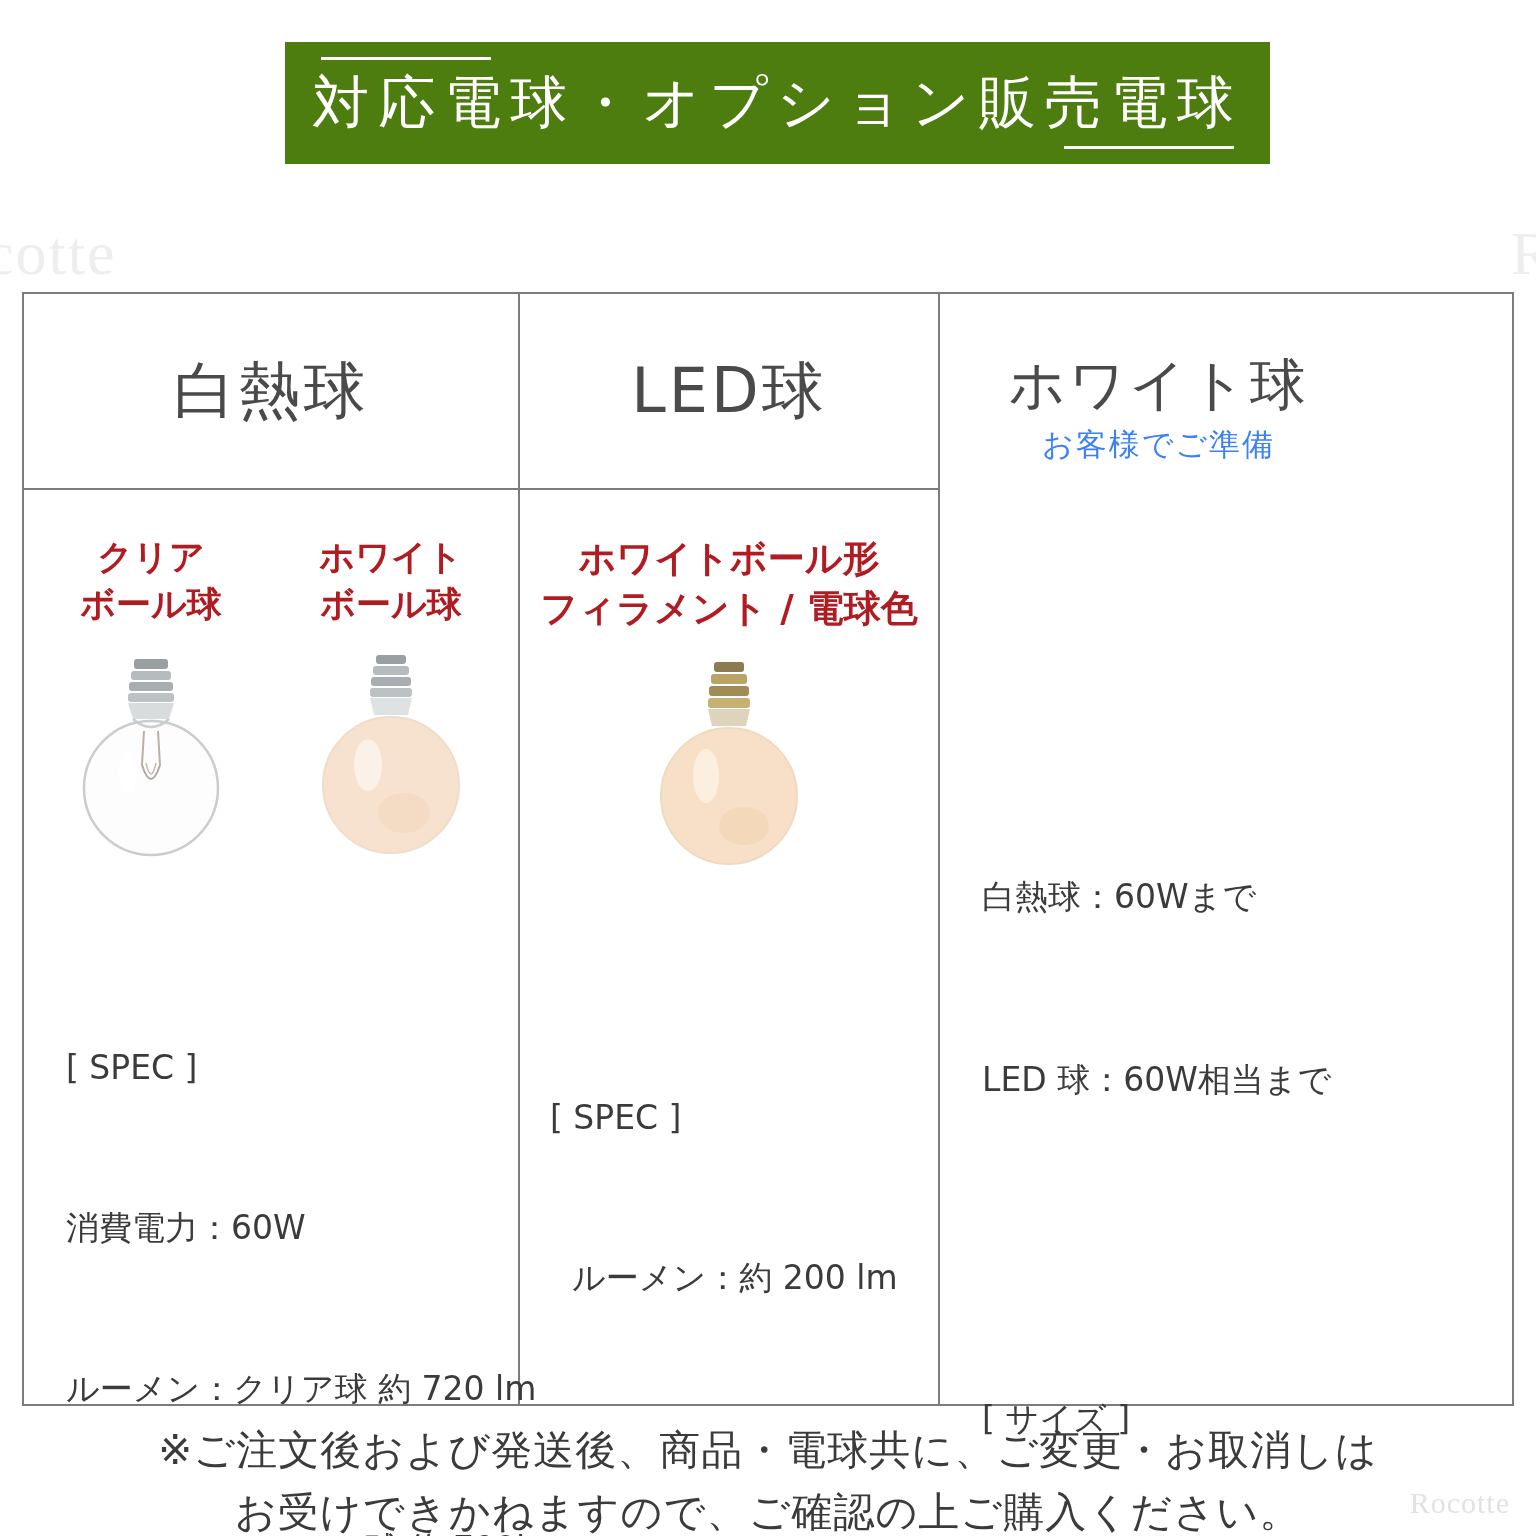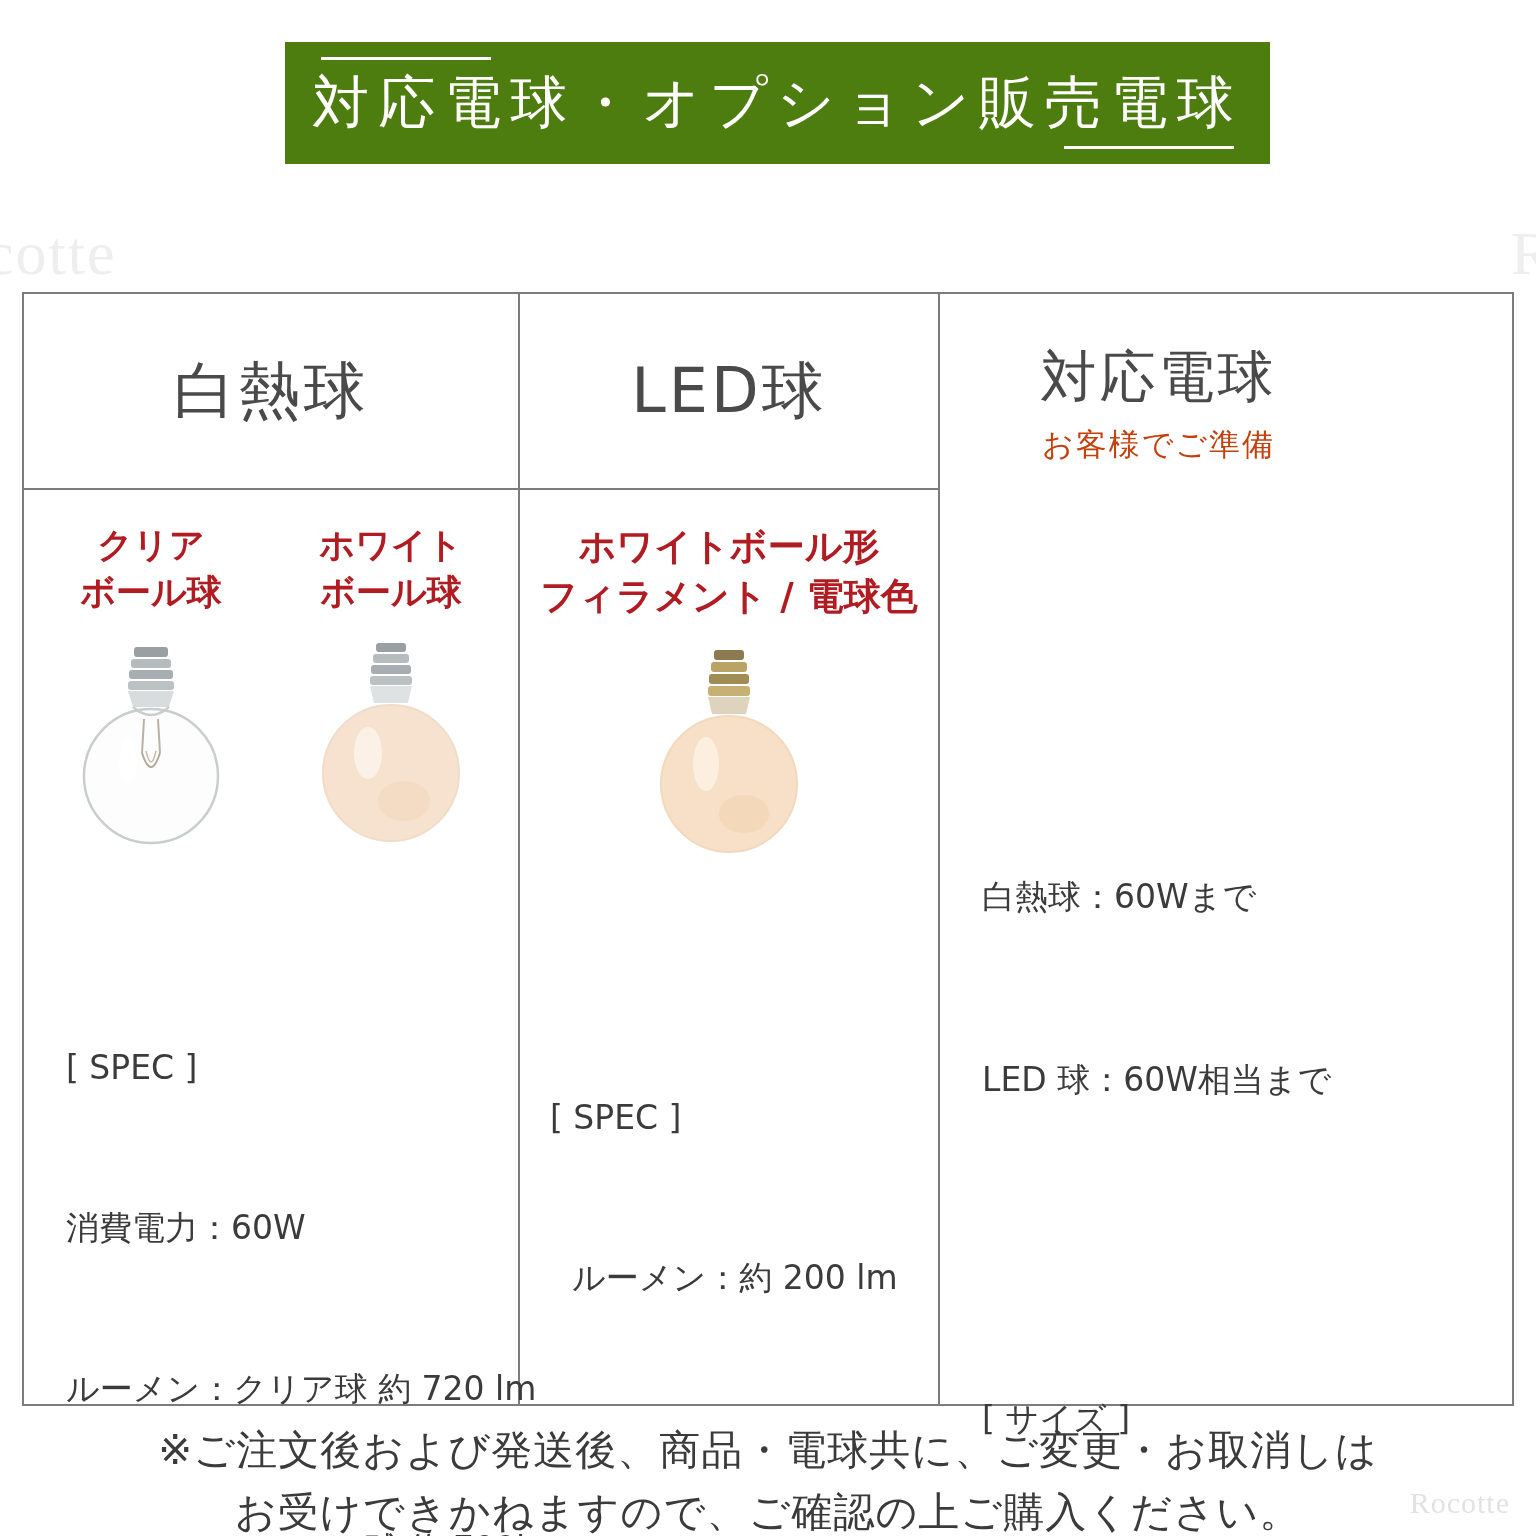--- a/index.html
+++ b/index.html
@@ -110,32 +110,31 @@
     font-size: 62px;
     color: #4a4a4a;
     letter-spacing: 3px;
     font-family: "DejaVu Sans", "Liberation Sans", sans-serif;
     font-weight: 400;
     white-space: nowrap;
   }
   .head-title.small { font-size: 56px; }
   .head-sub {
     font-size: 31px;
-    color: #c2410c;
-    margin-top: 8px;
+    color: #3b82f6;
     letter-spacing: 2px;
     font-family: "DejaVu Sans", "Liberation Sans", sans-serif;
     white-space: nowrap;
   }
 
   
   .sub-labels {
     display: flex;
     justify-content: center;
-    padding-top: 32px;
+    padding-top: 44px;
   }
   .sub-label {
     color: #b01c22;
     font-weight: bold;
     font-size: 35px;
     line-height: 1.35;
     text-align: center;
     font-family: "DejaVu Sans", "Liberation Sans", sans-serif;
     white-space: nowrap;
   }
@@ -292,21 +291,21 @@
       <div>[ SPEC ]</div>
       <div style="padding-left:22px;">ルーメン：約 200 lm</div>
       
       
       
     </div>
   </div>
 
   <div class="col col-none">
     <div class="col-head" style="height:186px; justify-content:flex-end; padding-bottom:14px;">
-      <div class="head-title small">対応電球</div>
+      <div class="head-title small">ホワイト球</div>
       <div class="head-sub">お客様でご準備</div>
     </div>
 
     <div class="none-text">
       <div>白熱球：60Wまで</div>
       <div>LED 球：60W相当まで</div>
       <div style="height:34px;"></div>
       <div>[ サイズ ]</div>
       
     </div>

